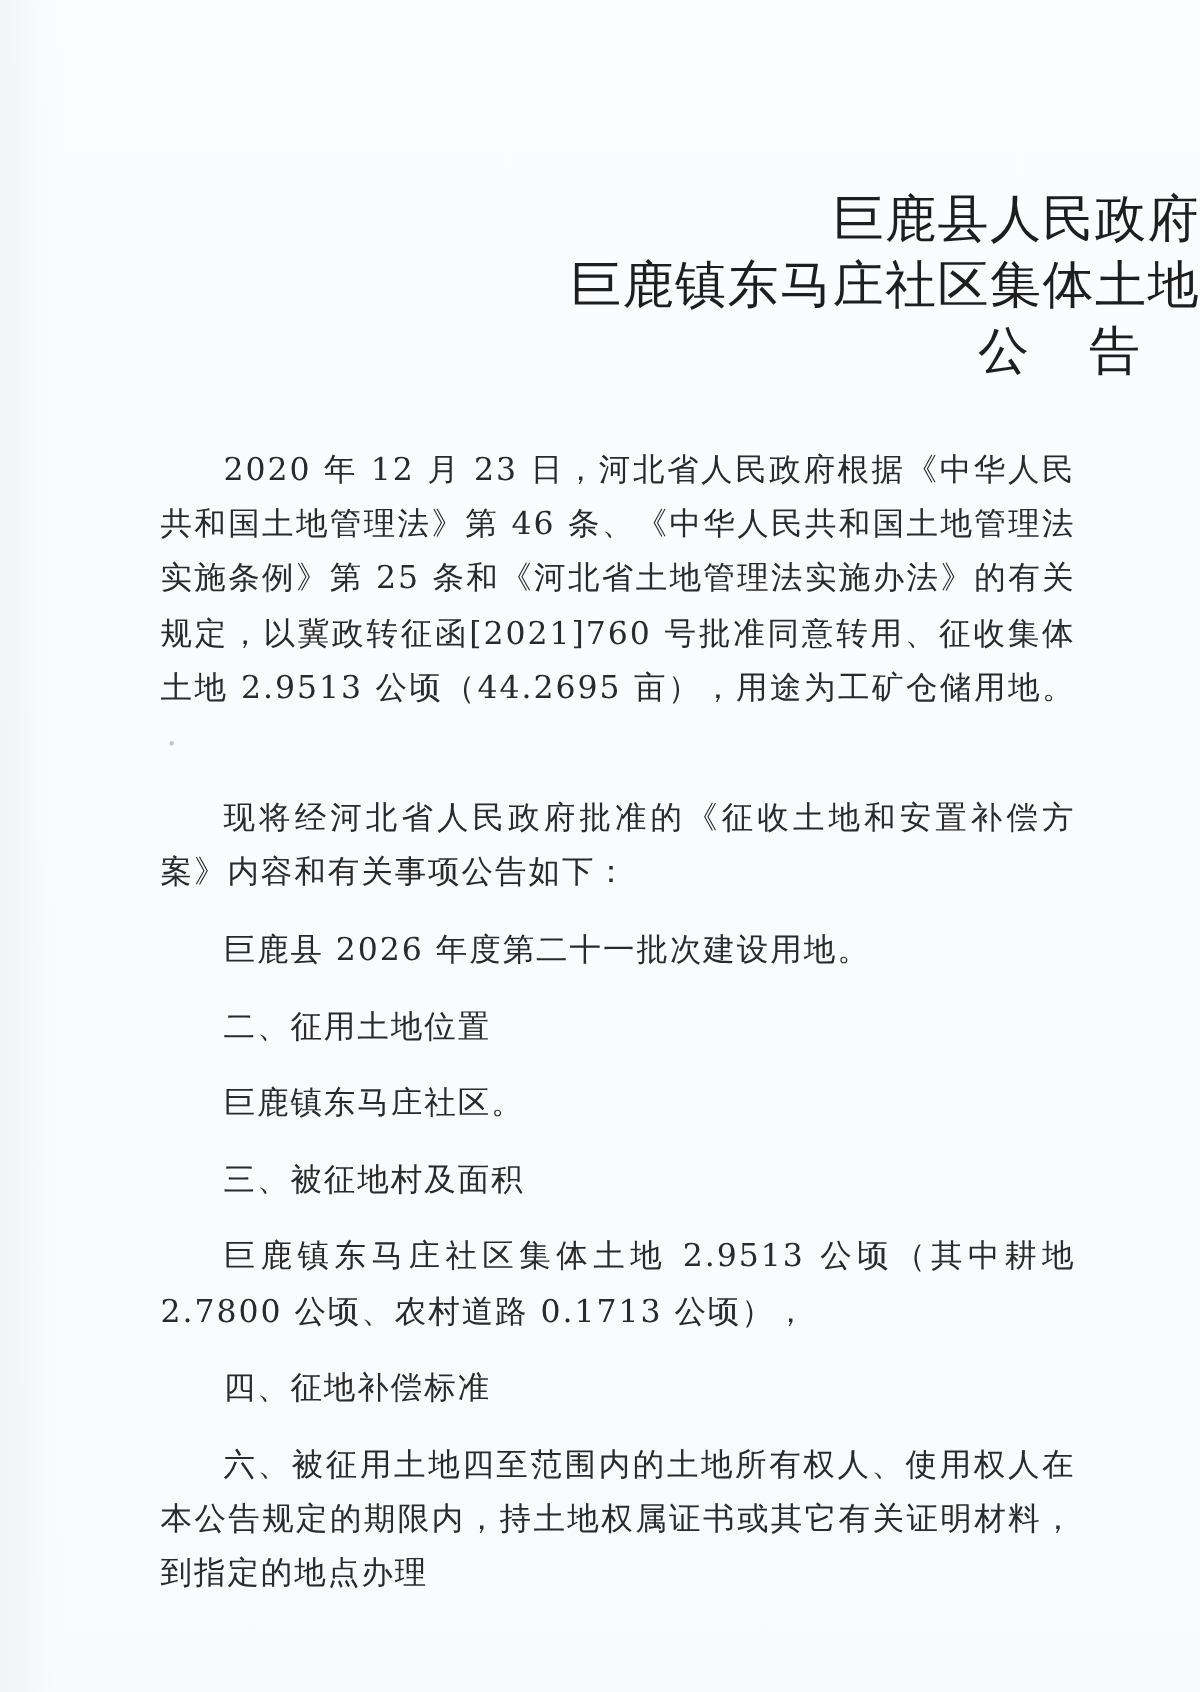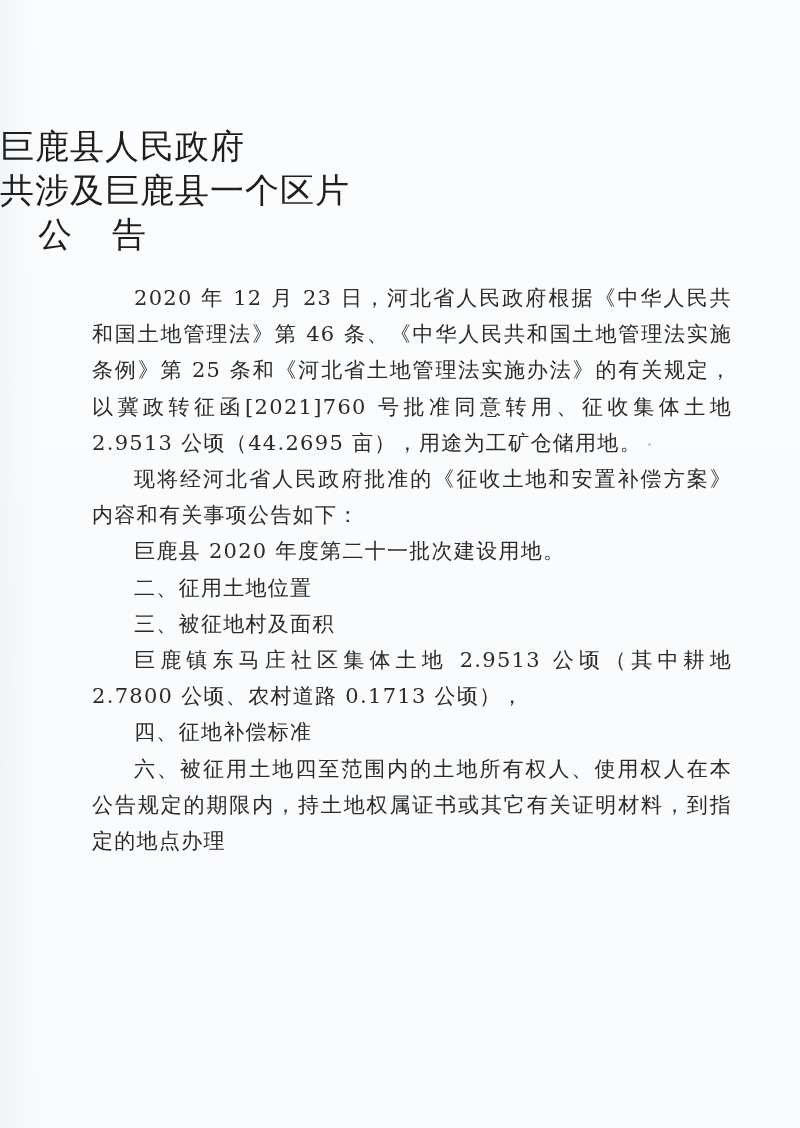--- a/index.html
+++ b/index.html
@@ -26,21 +26,21 @@
       position: absolute;
       left: 0; top: 0; bottom: 0;
       width: 40px;
       background: linear-gradient(90deg, rgba(225,232,238,0.35), rgba(255,255,255,0));
     }
     .title-block {
       position: absolute;
       left: 0;
       width: 800px;
       top: 124px;
-      text-align: left;
+      text-align: right;
       font-family: "DejaVu Sans", "Liberation Sans", sans-serif;
       color: #1e1e1e;
     }
     .title-line {
       font-size: 34px;
       line-height: 44px;
       height: 44px;
       letter-spacing: 1px;
       font-weight: normal;
     }
@@ -52,49 +52,50 @@
       left: 92px;
       top: 280px;
       width: 640px;
       font-size: 21px;
       line-height: 36.2px;
       letter-spacing: 1.3px;
       text-align: justify;
       text-justify: inter-character;
     }
     .para {
-      margin: 0;
+      margin: 15px;
       padding: 0;
     }
     .indent { text-indent: 42px; }
     .speck {
       display: inline-block;
       width: 3px; height: 3px;
       background: #9fb3c8;
       border-radius: 50%;
       margin-left: 6px;
       vertical-align: middle;
       opacity: 0.7;
     }
   </style>
 </head>
 <body>
 
 <div class="page">
 
   <div class="title-block">
     <div class="title-line t1">巨鹿县人民政府</div>
-    <div class="title-line t2">共涉及巨鹿县一个区片</div>
+    <div class="title-line t2">巨鹿镇东马庄社区集体土地</div>
     <div class="title-line t3">公告</div>
   </div>
 
   <div class="body">
     <p class="para indent"><span>2020 年 12 月 23 日，河北省人民政府根据《中华人民共和国土地管理法》第 46 条、《中华人民共和国土地管理法实施条例》第 25 条和《河北省土地管理法实施办法》的有关规定，以冀政转征函[2021]760 号批准同意转用、征收集体土地 2.9513 公顷（44.2695 亩），用途为工矿仓储用地。</span><span class="speck"></span></p>
     <p class="para indent">现将经河北省人民政府批准的《征收土地和安置补偿方案》内容和有关事项公告如下：</p>
-    <p class="para indent">巨鹿县 2020 年度第二十一批次建设用地。</p>
+    <p class="para indent">巨鹿县 2026 年度第二十一批次建设用地。</p>
     <p class="para indent">二、征用土地位置</p>
+    <p class="para indent">巨鹿镇东马庄社区。</p>
     <p class="para indent">三、被征地村及面积</p>
     <p class="para indent">巨鹿镇东马庄社区集体土地 2.9513 公顷（其中耕地 2.7800 公顷、农村道路 0.1713 公顷），</p>
     <p class="para indent">四、征地补偿标准</p>
     <p class="para indent">六、被征用土地四至范围内的土地所有权人、使用权人在本公告规定的期限内，持土地权属证书或其它有关证明材料，到指定的地点办理</p>
   </div>
 
 </div>
 
 </body></html>

